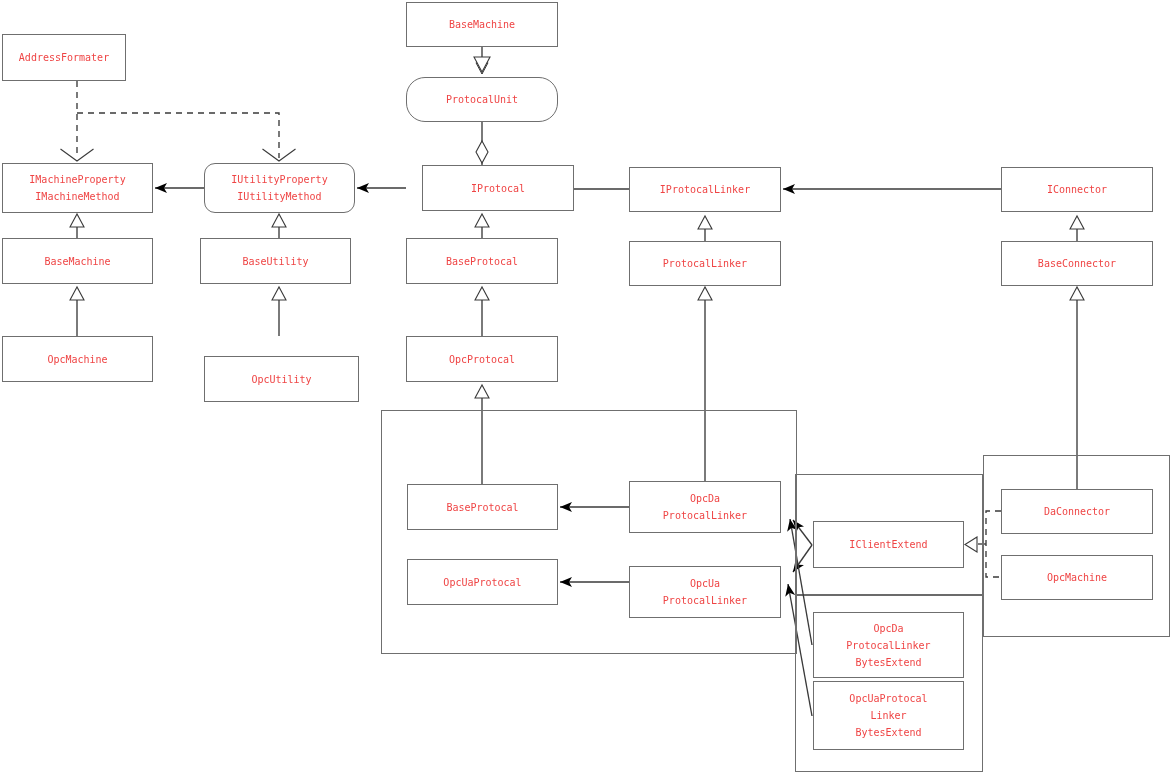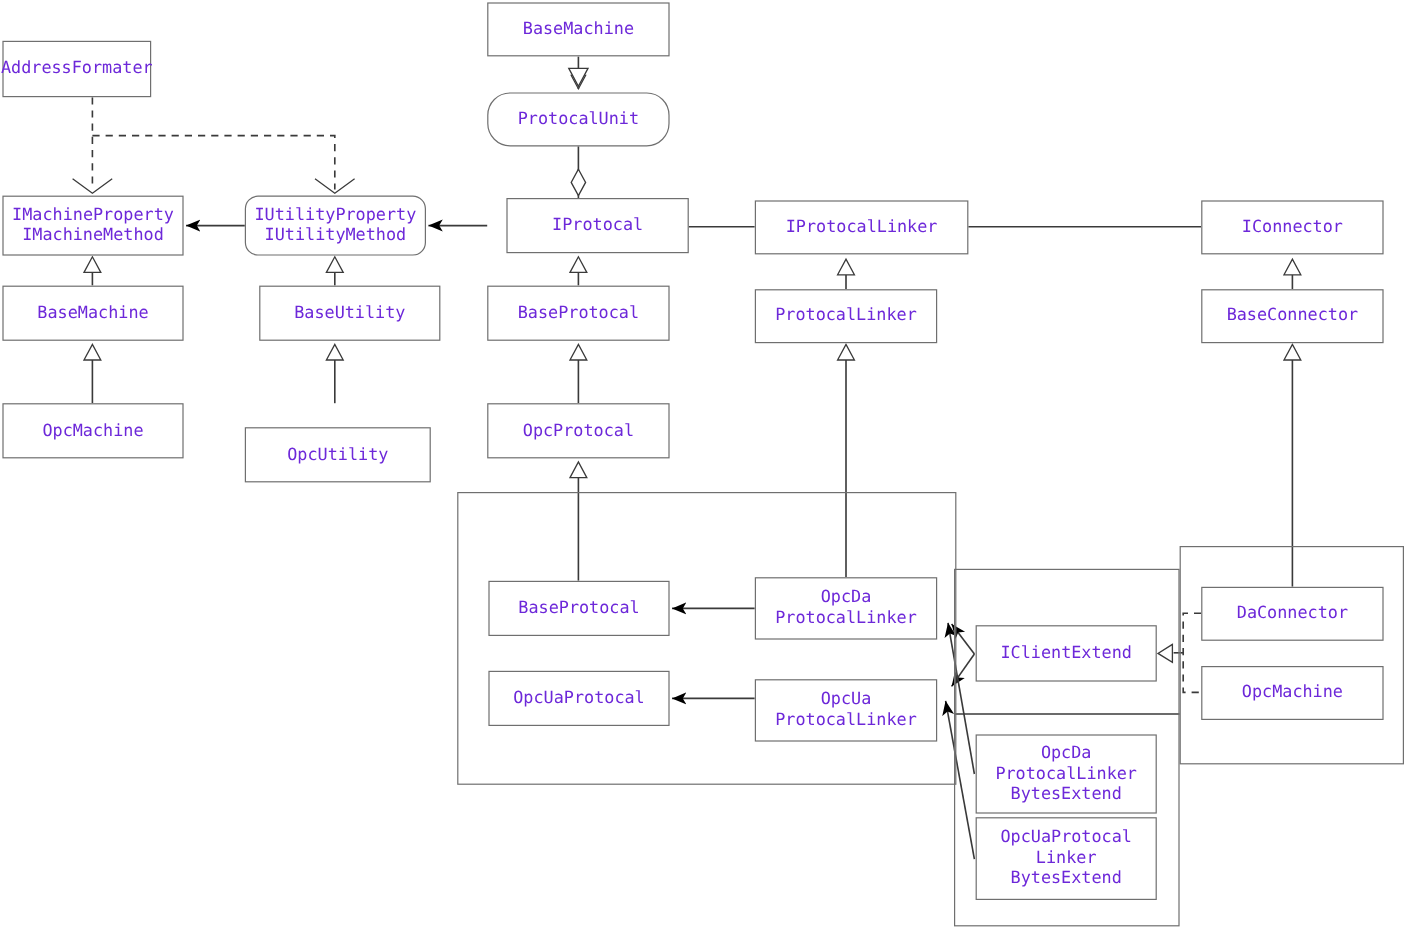--- a/index.html
+++ b/index.html
@@ -24,23 +24,23 @@
   }
   .node{
     position:absolute;
     box-sizing:border-box;
     border:1px solid #6f6f6f;
     background:#ffffff;
     display:flex;
     align-items:center;
     justify-content:center;
     text-align:center;
-    font-size:14px;
+    font-size:10px;
     line-height:17px;
-    color:#6d28d9;
+    color:#ef4444;
     white-space:pre-line;
     z-index:3;
   }
   .group{
     position:absolute;
     box-sizing:border-box;
     border:1px solid #6f6f6f;
     background:transparent;
     z-index:1;
   }
@@ -146,24 +146,24 @@
   </svg>
 
   <div class="node" id="n-addressFormater" style="left: 2px; top: 34px; width: 124px; height: 47px;">AddressFormater</div>
   <div class="node" id="n-baseMachineTop" style="left: 406px; top: 2px; width: 152px; height: 45px;">BaseMachine</div>
   <div class="node" id="n-protocalUnit" style="left: 406px; top: 77px; width: 152px; height: 45px; border-radius: 19px;">ProtocalUnit</div>
   <div class="node" id="n-iMachine" style="left: 2px; top: 163px; width: 151px; height: 50px;">IMachineProperty
 IMachineMethod</div>
   <div class="node" id="n-iUtility" style="left: 204px; top: 163px; width: 151px; height: 50px; border-radius: 11px;">IUtilityProperty
 IUtilityMethod</div>
   <div class="node" id="n-iProtocal" style="left: 422px; top: 165px; width: 152px; height: 46px;">IProtocal</div>
-  <div class="node" id="n-iProtocalLinker" style="left: 629px; top: 167px; width: 178px; height: 45px;">IProtocalLinker</div>
+  <div class="node" id="n-iProtocalLinker" style="left: 629px; top: 167px; width: 152px; height: 45px;">IProtocalLinker</div>
   <div class="node" id="n-iConnector" style="left: 1001px; top: 167px; width: 152px; height: 45px;">IConnector</div>
   <div class="node" id="n-baseMachine" style="left: 2px; top: 238px; width: 151px; height: 46px;">BaseMachine</div>
-  <div class="node" id="n-baseUtility" style="left: 216px; top: 238px; width: 151px; height: 46px;">BaseUtility</div>
+  <div class="node" id="n-baseUtility" style="left: 200px; top: 238px; width: 151px; height: 46px;">BaseUtility</div>
   <div class="node" id="n-baseProtocal" style="left: 406px; top: 238px; width: 152px; height: 46px;">BaseProtocal</div>
   <div class="node" id="n-protocalLinker" style="left: 629px; top: 241px; width: 152px; height: 45px;">ProtocalLinker</div>
   <div class="node" id="n-baseConnector" style="left: 1001px; top: 241px; width: 152px; height: 45px;">BaseConnector</div>
   <div class="node" id="n-opcMachine" style="left: 2px; top: 336px; width: 151px; height: 46px;">OpcMachine</div>
   <div class="node" id="n-opcUtility" style="left: 204px; top: 356px; width: 155px; height: 46px;">OpcUtility</div>
   <div class="node" id="n-opcProtocal" style="left: 406px; top: 336px; width: 152px; height: 46px;">OpcProtocal</div>
   <div class="node" id="n-opcDaProtocal" style="left: 407px; top: 484px; width: 151px; height: 46px;">BaseProtocal</div>
   <div class="node" id="n-opcUaProtocal" style="left: 407px; top: 559px; width: 151px; height: 46px;">OpcUaProtocal</div>
   <div class="node" id="n-opcDaProtocalLinker" style="left: 629px; top: 481px; width: 152px; height: 52px;">OpcDa
 ProtocalLinker</div>

